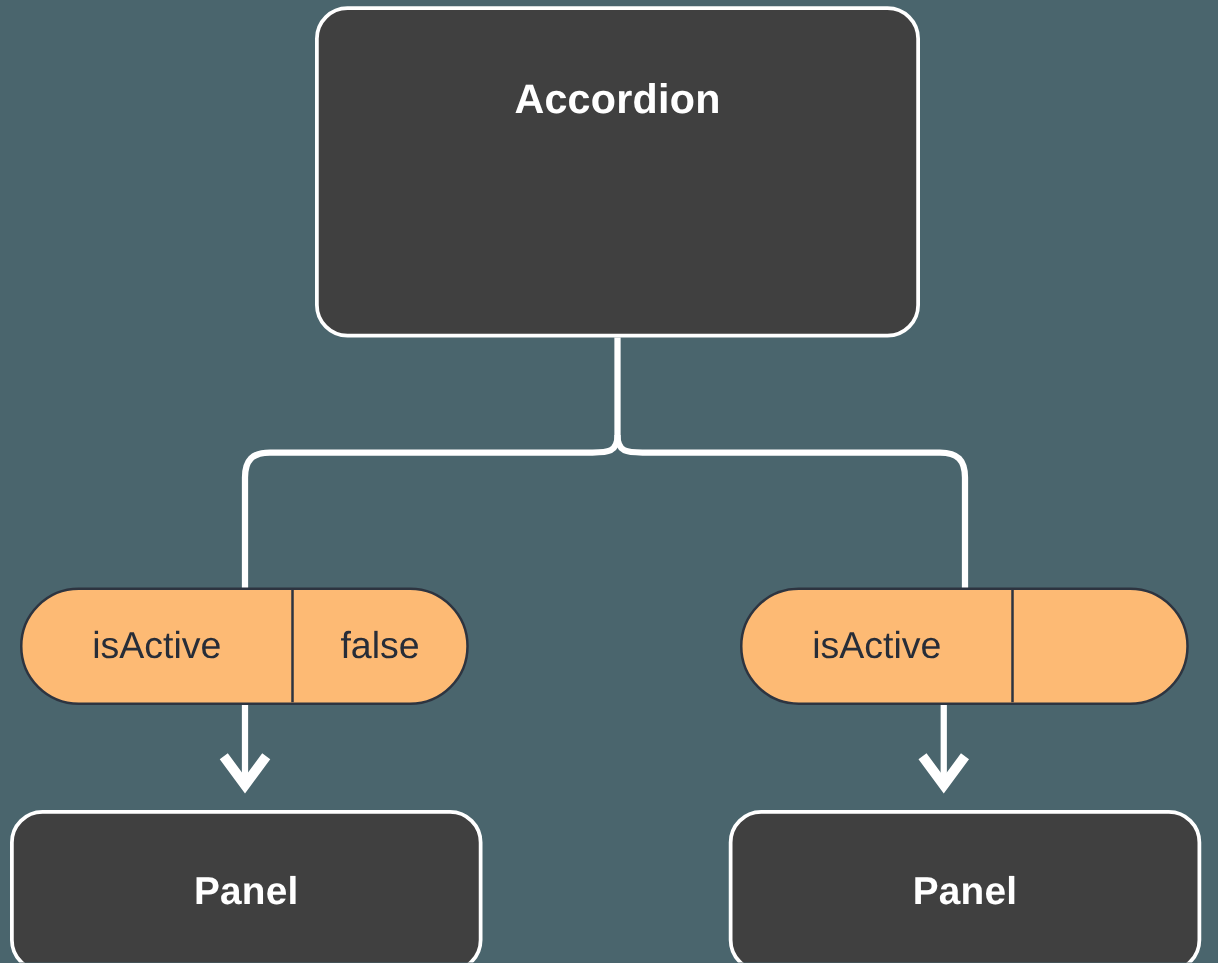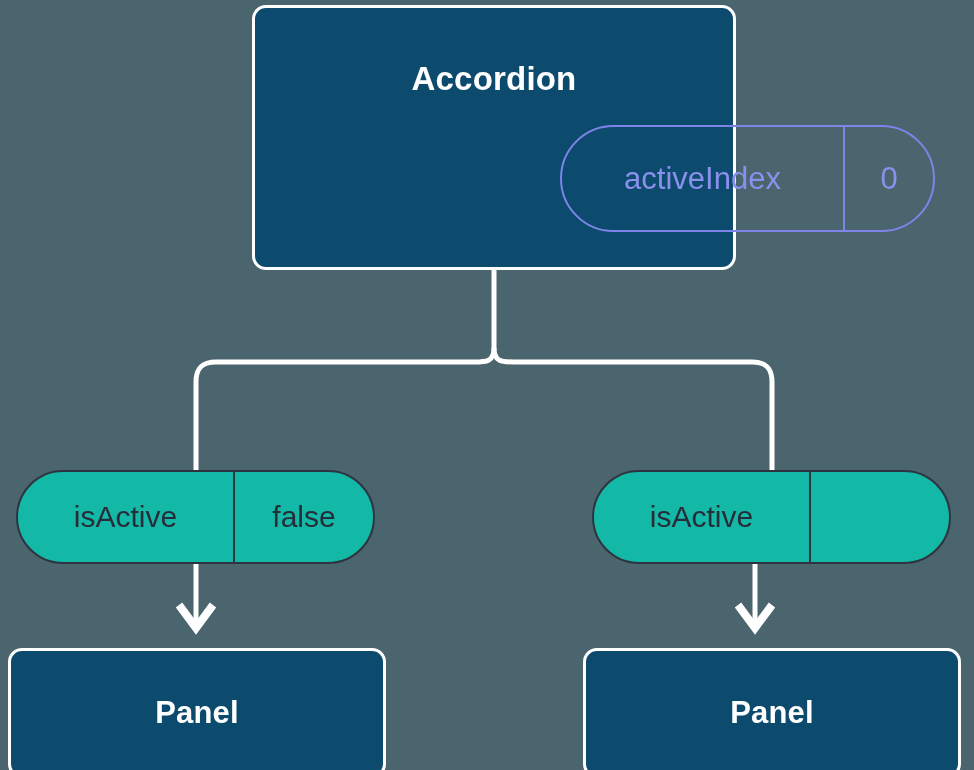--- a/index.html
+++ b/index.html
@@ -25,23 +25,23 @@
     position: absolute;
     left: 0;
     top: 0;
     width: 974px;
     height: 770px;
   }
 
   
   .node-box {
     position: absolute;
-    background: #0c4a6e;
+    background: #404040;
     border: 3px solid #ffffff;
-    border-radius: 14px;
+    border-radius: 26px;
     box-sizing: border-box;
   }
   .node-title {
     position: absolute;
     left: 0;
     right: 0;
     text-align: center;
     color: #ffffff;
     font-size: 33px;
     font-weight: 700;
@@ -98,21 +98,21 @@
   #prop-pill .pill-val {
     flex: 1;
   }
 
   
   .state-pill {
     position: absolute;
     top: 470px;
     width: 359px;
     height: 94px;
-    background: #14b8a6;
+    background: #fdba74;
     border: 2px solid #2d3440;
     border-radius: 50px;
     box-sizing: border-box;
     display: flex;
     align-items: stretch;
     color: #272d38;
     overflow: hidden;
   }
   .state-pill .pill-key,
   .state-pill .pill-val {
@@ -147,24 +147,20 @@
     <path d="M 196 564 L 196 628" fill="none" stroke="#ffffff" stroke-width="5"></path>
     <path d="M 179 605 L 196 628 L 213 605" fill="none" stroke="#ffffff" stroke-width="8" stroke-linecap="butt" stroke-linejoin="miter"></path>
 
     <path d="M 755 564 L 755 628" fill="none" stroke="#ffffff" stroke-width="5"></path>
     <path d="M 738 605 L 755 628 L 772 605" fill="none" stroke="#ffffff" stroke-width="8" stroke-linecap="butt" stroke-linejoin="miter"></path>
   </svg>
 
   <div class="node-box" id="accordion-box">
     <div class="node-title" id="accordion-title">Accordion</div>
 
-    <div id="prop-pill">
-      <div class="pill-key">activeIndex</div>
-      <div class="pill-val">0</div>
-    </div>
   </div>
 
   <div class="state-pill" id="pill-left">
     <div class="pill-key">isActive</div>
     <div class="pill-val">false</div>
   </div>
 
   <div class="state-pill" id="pill-right">
     <div class="pill-key">isActive</div>
   </div>

